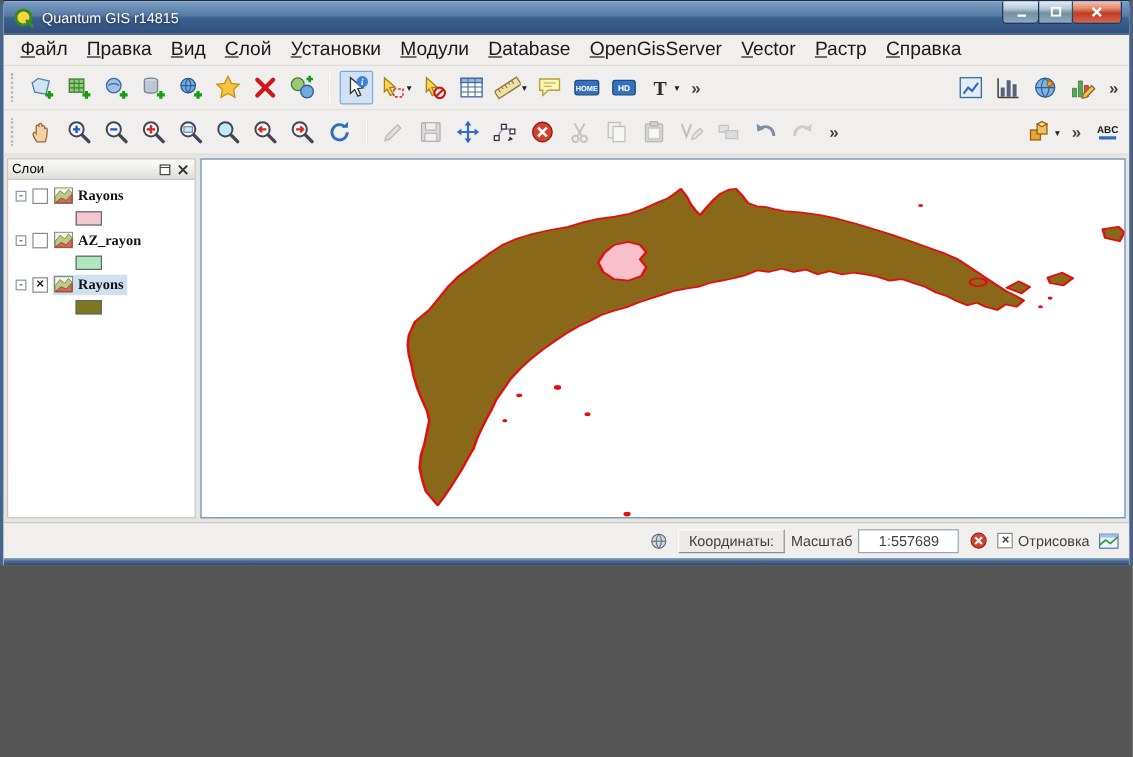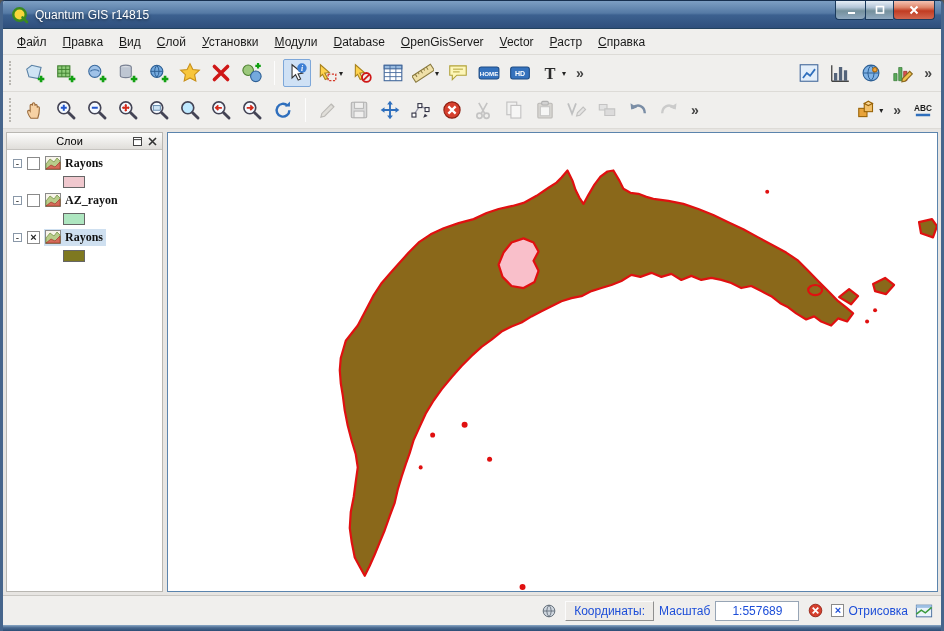--- a/index.html
+++ b/index.html
@@ -1,75 +1,75 @@
 <!DOCTYPE html>
 <html style="--map-fill: #8a681a; --map-stroke: #e01010; --map-sel: #f9bfca; --map-bg: #ffffff;"><head>
 <meta charset="utf-8">
 <style>
   html,body{margin:0;padding:0;background:#555;font-family:"Liberation Sans",sans-serif;}
   *{box-sizing:border-box;}
-  .window{width:944px;height:631px;display:flex;flex-direction:column;overflow:hidden;
+  .window{width:944px;height:471px;display:flex;flex-direction:column;overflow:hidden;
     border-left:3px solid #46658c;border-right:3px solid #46658c;border-top:1px solid #17304f;
     border-radius:5px 5px 0 0;background:#f0efed;}
   
   .titlebar{height:28px;flex:0 0 28px;position:relative;display:flex;align-items:center;padding:0 8px;
     background:linear-gradient(#7d9fc3 0%,#557aa5 45%,#3c6190 52%,#2f4f7c 100%);
     border-bottom:1px solid #23425f;}
   .titlebar .app-icon{width:18px;height:18px;margin-right:6px;display:inline-flex;}
   .titlebar .title{color:#fff;font-size:12px;text-shadow:0 1px 3px rgba(0,0,0,.6);}
   .win-controls{position:absolute;right:6px;top:0;display:flex;}
   .win-btn{height:19px;border:1px solid #1a3a5c;border-top:none;border-radius:0 0 4px 4px;
     display:flex;align-items:center;justify-content:center;
     background:linear-gradient(#e6eef6 0%,#b4c6d8 35%,#74909c 55%,#8fa8bf 100%);}
   .win-btn.min{width:30px;border-right:none;border-bottom-left-radius:4px;}
   .win-btn.max{width:28px;border-right:none;border-radius:0;}
   .win-btn.close{width:42px;background:linear-gradient(#f6c3b2 0%,#e0876c 35%,#c13c22 55%,#d26750 100%);}
   
   .menubar{height:26px;flex:0 0 26px;background:#f0efed;display:flex;align-items:center;
-    padding-left:6px;font-size:12px;color:#1a1a1a;border-bottom:1px solid #dddbd7;}
+    padding-left:6px;font-size:16px;color:#1a1a1a;border-bottom:1px solid #dddbd7;}
   .menu-item{padding:4px 8px;cursor:default;white-space:nowrap;}
   
   .toolbar{height:37px;flex:0 0 37px;background:#f0efed;display:flex;align-items:center;
     padding:3px 4px;gap:3px;border-bottom:1px solid #dddbd7;}
   .tb-grip{width:4px;height:24px;border-left:2px dotted #b9b7b2;margin:0 5px 0 2px;}
   .tb-btn{min-width:28px;height:28px;display:flex;align-items:center;justify-content:center;
     border:1px solid transparent;border-radius:2px;padding:0 1px;}
   .tb-btn.pressed{background:#cfe1f5;border-color:#7da7d9;}
   .tb-btn.disabled{opacity:.45;filter:saturate(.15);}
   .tb-sep{width:1px;height:24px;background:#c6c4c0;border-right:1px solid #fdfdfd;margin:0 5px;}
   .tb-overflow{color:#444;font-size:14px;font-weight:bold;padding:0 5px;cursor:default;}
   .tb-spacer{flex:1;}
   .caret{font-size:8px;color:#222;margin-left:1px;}
   .ticon{display:inline-flex;}
   
   .main{flex:1;display:flex;background:#e7e5e2;padding:3px;gap:4px;min-height:0;}
   .dock{width:157px;flex:0 0 157px;display:flex;flex-direction:column;border:1px solid #b9b7b2;background:#fff;}
   .dock-header{height:17px;flex:0 0 17px;background:linear-gradient(#fcfcfb,#e0deda);
     border-bottom:1px solid #c6c4c0;display:flex;align-items:center;padding:0 3px;font-size:11px;}
-  .dock-header .dh-title{flex:1;text-align:center;}
+  .dock-header .dh-title{flex:1;}
   .dh-btn{width:13px;height:13px;display:inline-flex;align-items:center;justify-content:center;margin-left:2px;}
   .dock-body{flex:1;background:#fff;padding:4px 0 0 4px;overflow:hidden;}
   .tree-row{display:flex;align-items:center;height:18px;margin-bottom:1px;}
   .expander{width:9px;height:9px;border:1px solid #8a98a8;background:#fff;font-size:10px;line-height:7px;
     text-align:center;color:#333;margin:0 5px 0 2px;flex:0 0 9px;}
   .cbx{width:13px;height:13px;border:1px solid #8a8a8a;background:#fff;display:inline-flex;align-items:center;
     justify-content:center;font-size:11px;font-weight:bold;color:#222;margin-right:4px;flex:0 0 13px;line-height:11px;}
   .layer-label{display:inline-flex;align-items:center;padding:1px 3px 1px 1px;font-family:Liberation Serif, serif;}
   .layer-label.selected{background:#cfe0f0;}
   .layer-icon{display:inline-flex;margin-right:4px;}
   .layer-name{font-size:12px;font-weight:bold;color:#111;white-space:nowrap;}
   .swatch-row{height:17px;display:flex;align-items:center;padding-left:52px;margin-bottom:1px;}
   .swatch{width:22px;height:12px;border:1px solid #666;display:inline-block;}
   .map-canvas{flex:1;background:var(--map-bg,#fff);border:1px solid #5b84ad;position:relative;min-width:0;}
   .map-canvas svg{position:absolute;left:0;top:0;width:100%;height:100%;}
   .land{fill:var(--map-fill);}
   .sel-feature{fill:var(--map-sel);}
   
   .statusbar{height:30px;flex:0 0 30px;background:#f0efed;border-top:1px solid #c9c7c3;display:flex;
-    align-items:center;padding:0 6px;gap:5px;font-size:12px;color:#1d4ed8;}
+    align-items:center;padding:0 6px;gap:5px;font-size:12px;color:#404040;}
   .sb-spacer{flex:1;}
   .sb-chip{border:1px solid;border-color:#fbfbfb #8f8f8f #8f8f8f #fbfbfb;background:#edebe8;padding:2px 8px;}
   .sb-field{background:#fff;border:1px solid #97a5b5;padding:2px 6px;text-align:center;}
   .sb-field.coords{width:196px;}
   .sb-field.scale{width:84px;}
   .sb-btn{width:22px;height:22px;display:flex;align-items:center;justify-content:center;border:1px solid transparent;}
   .sb-check{width:13px;height:13px;border:1px solid #8a8a8a;background:#fff;display:inline-flex;align-items:center;
     justify-content:center;font-size:11px;font-weight:bold;line-height:11px;}
   .sb-checkwrap{display:flex;align-items:center;gap:4px;}
   .window-bottom{height:6px;flex:0 0 6px;background:linear-gradient(#8aa8c6,#4a6a90 45%,#2c4c74);}

